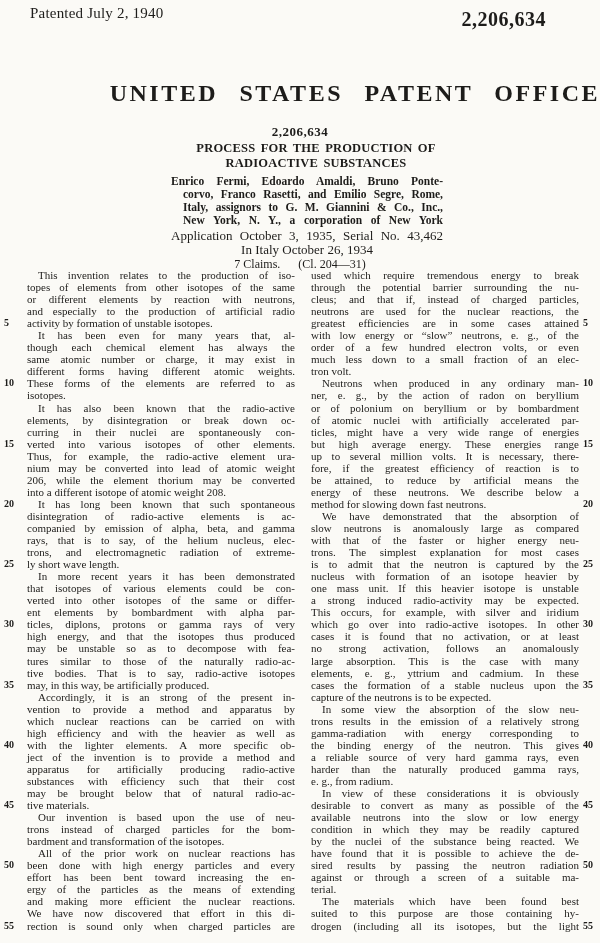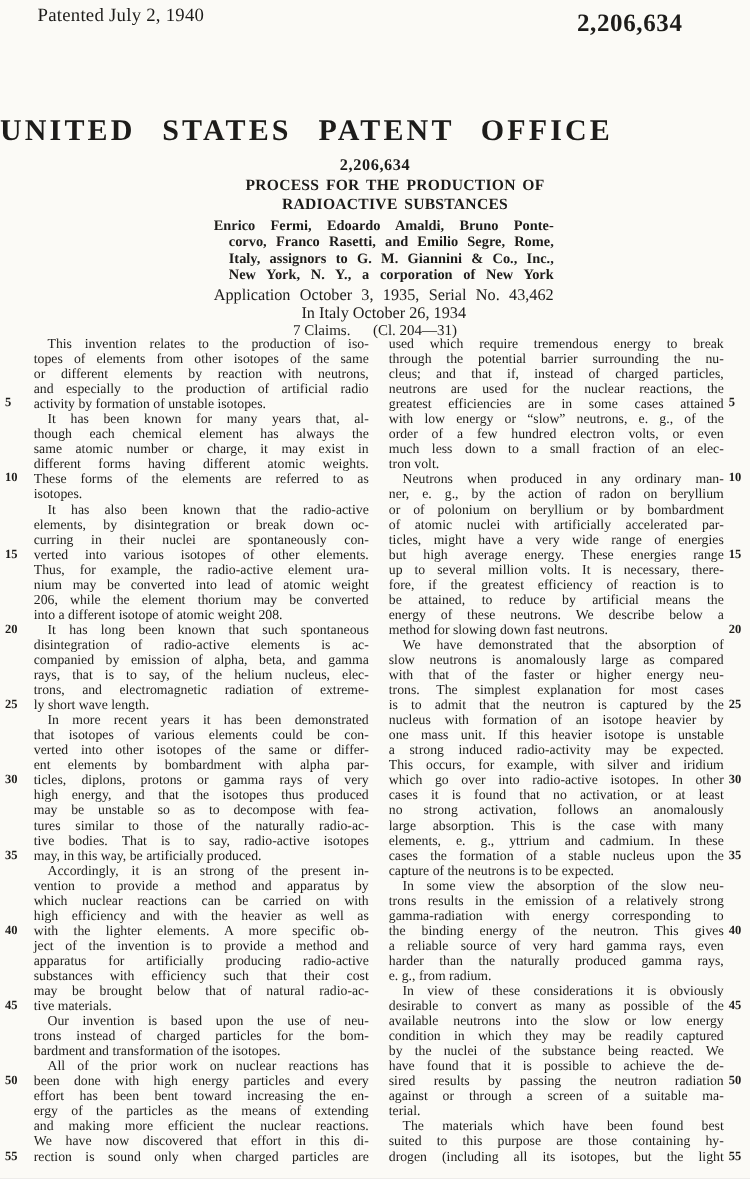--- a/index.html
+++ b/index.html
@@ -4,22 +4,22 @@
 <style>
   html,body { margin:0; padding:0; background:#d9d9d9; }
   .page {
     position:relative; width:600px; height:943px; margin:0 auto;
     background:#fbfaf6; color:#1d1c1a; overflow:hidden;
     font-family:"Liberation Serif", "DejaVu Serif", serif;
   }
   .patented { position:absolute; top:5px; left:30px; font-size:15px; font-weight:normal; letter-spacing:.2px; }
   .patnum-tr { position:absolute; top:8px; right:54px; font-size:20px; font-weight:bold; letter-spacing:.5px; }
   .office-title {
-    position:absolute; top:80px; left:0; width:100%; text-align:left;
-    font-size:24px; font-weight:bold; letter-spacing:2.5px; word-spacing:13px; white-space:nowrap;margin-top:12px;
+    position:absolute; top:80px; left:0; width:100%; text-align:right;
+    font-size:24px; font-weight:bold; letter-spacing:2.5px; word-spacing:13px; white-space:nowrap;
   }
   .docnum { position:absolute; top:124px; left:0; width:100%; text-align:center; font-size:13px; font-weight:bold; letter-spacing:.5px; }
   .inv-title { position:absolute; top:141px; left:16px; width:100%; text-align:center; font-size:12.5px; font-weight:bold; line-height:15px; letter-spacing:.2px; word-spacing:2px; }
   .authors { position:absolute; top:175px; left:171px; width:272px; font-size:11.5px; font-weight:bold; line-height:12.9px; }
   .aline { text-align:justify; text-align-last:justify; }
   .aline.ind { padding-left:12px; }
   .application { position:absolute; top:229px; left:171px; width:272px; font-size:13px; font-weight:normal; line-height:13.5px; }
   .appline1 { text-align:justify; text-align-last:justify; }
   .appline2 { text-align:center; }
   .claims { position:absolute; top:257px; left:0; width:100%; display:flex; justify-content:center; gap:18px; font-size:12px; font-weight:normal; }
@@ -69,21 +69,21 @@
     <span>7 Claims.</span>
     <span>(Cl. 204—31)</span>
   </div>
 
   <div class="col col-left">
       <div class="line first">This invention relates to the production of iso-</div>
       <div class="line">topes of elements from other isotopes of the same</div>
       <div class="line">or different elements by reaction with neutrons,</div>
       <div class="line">and especially to the production of artificial radio</div>
       <div class="line end">activity by formation of unstable isotopes.<span class="lnum">5</span></div>
-      <div class="line first">It has been known for many years that, al-</div>
+      <div class="line first">It has been even for many years that, al-</div>
       <div class="line">though each chemical element has always the</div>
       <div class="line">same atomic number or charge, it may exist in</div>
       <div class="line">different forms having different atomic weights.</div>
       <div class="line">These forms of the elements are referred to as<span class="lnum">10</span></div>
       <div class="line end">isotopes.</div>
       <div class="line first">It has also been known that the radio-active</div>
       <div class="line">elements, by disintegration or break down oc-</div>
       <div class="line">curring in their nuclei are spontaneously con-</div>
       <div class="line">verted into various isotopes of other elements.<span class="lnum">15</span></div>
       <div class="line">Thus, for example, the radio-active element ura-</div>

